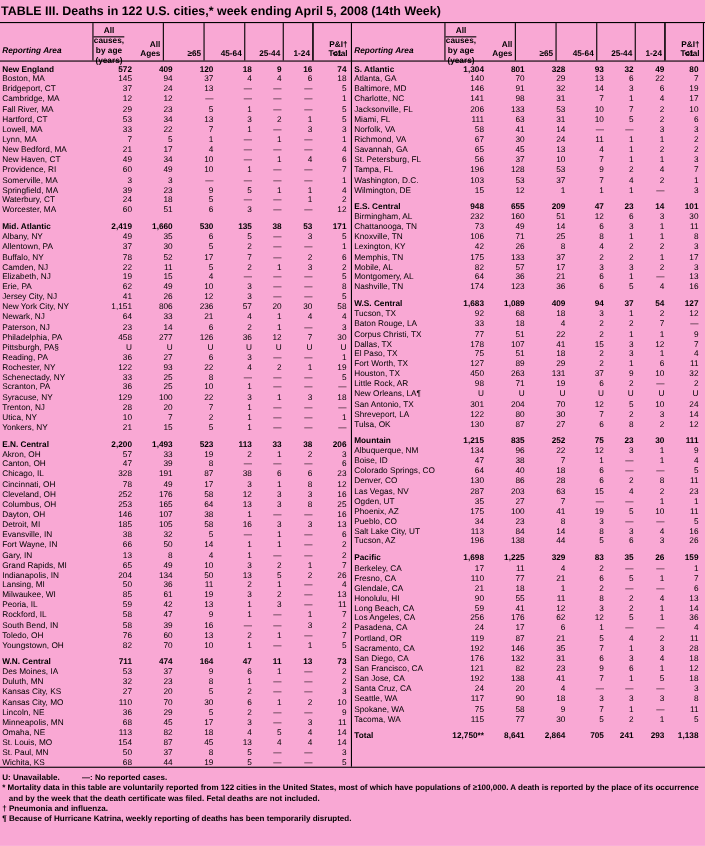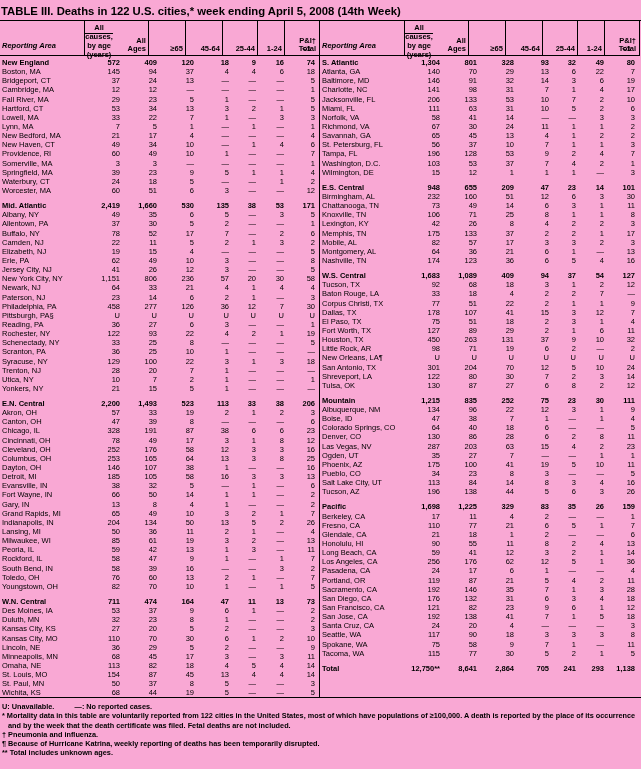--- a/index.html
+++ b/index.html
@@ -1437,16 +1437,15 @@
         </div>
     </div>
 
   </div>
 
   <div class="footnotes" id="footnotes">
       <div class="fn">U: Unavailable.          —: No reported cases.</div>
       <div class="fn">* Mortality data in this table are voluntarily reported from 122 cities in the United States, most of which have populations of ≥100,000. A death is reported by the place of its occurrence and by the week that the death certificate was filed. Fetal deaths are not included.</div>
       <div class="fn">† Pneumonia and influenza.</div>
       <div class="fn">¶ Because of Hurricane Katrina, weekly reporting of deaths has been temporarily disrupted.</div>
-      <div class="fn">** Total includes unknown ages.</div>
     </div>
 
 </div>
 
 </body></html>

